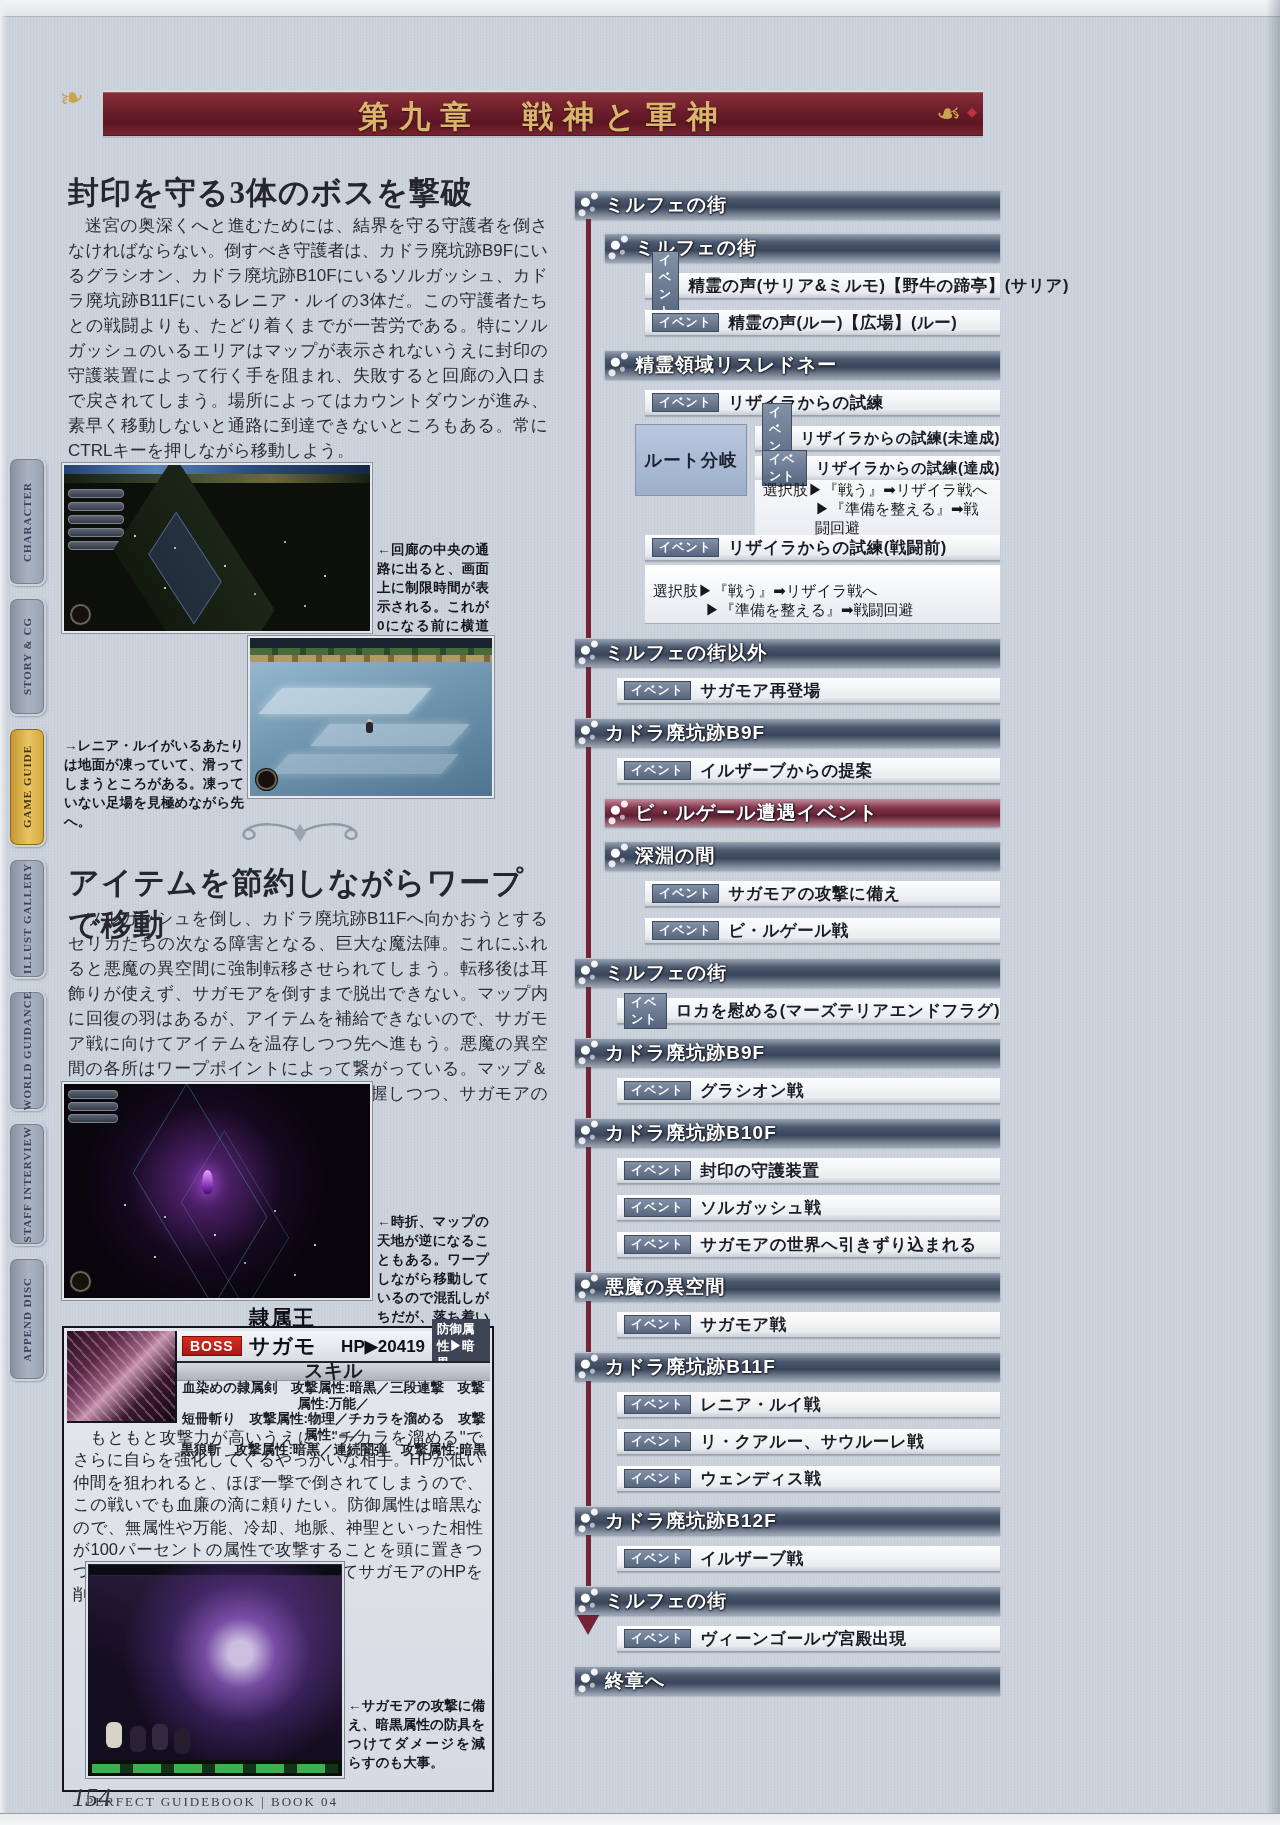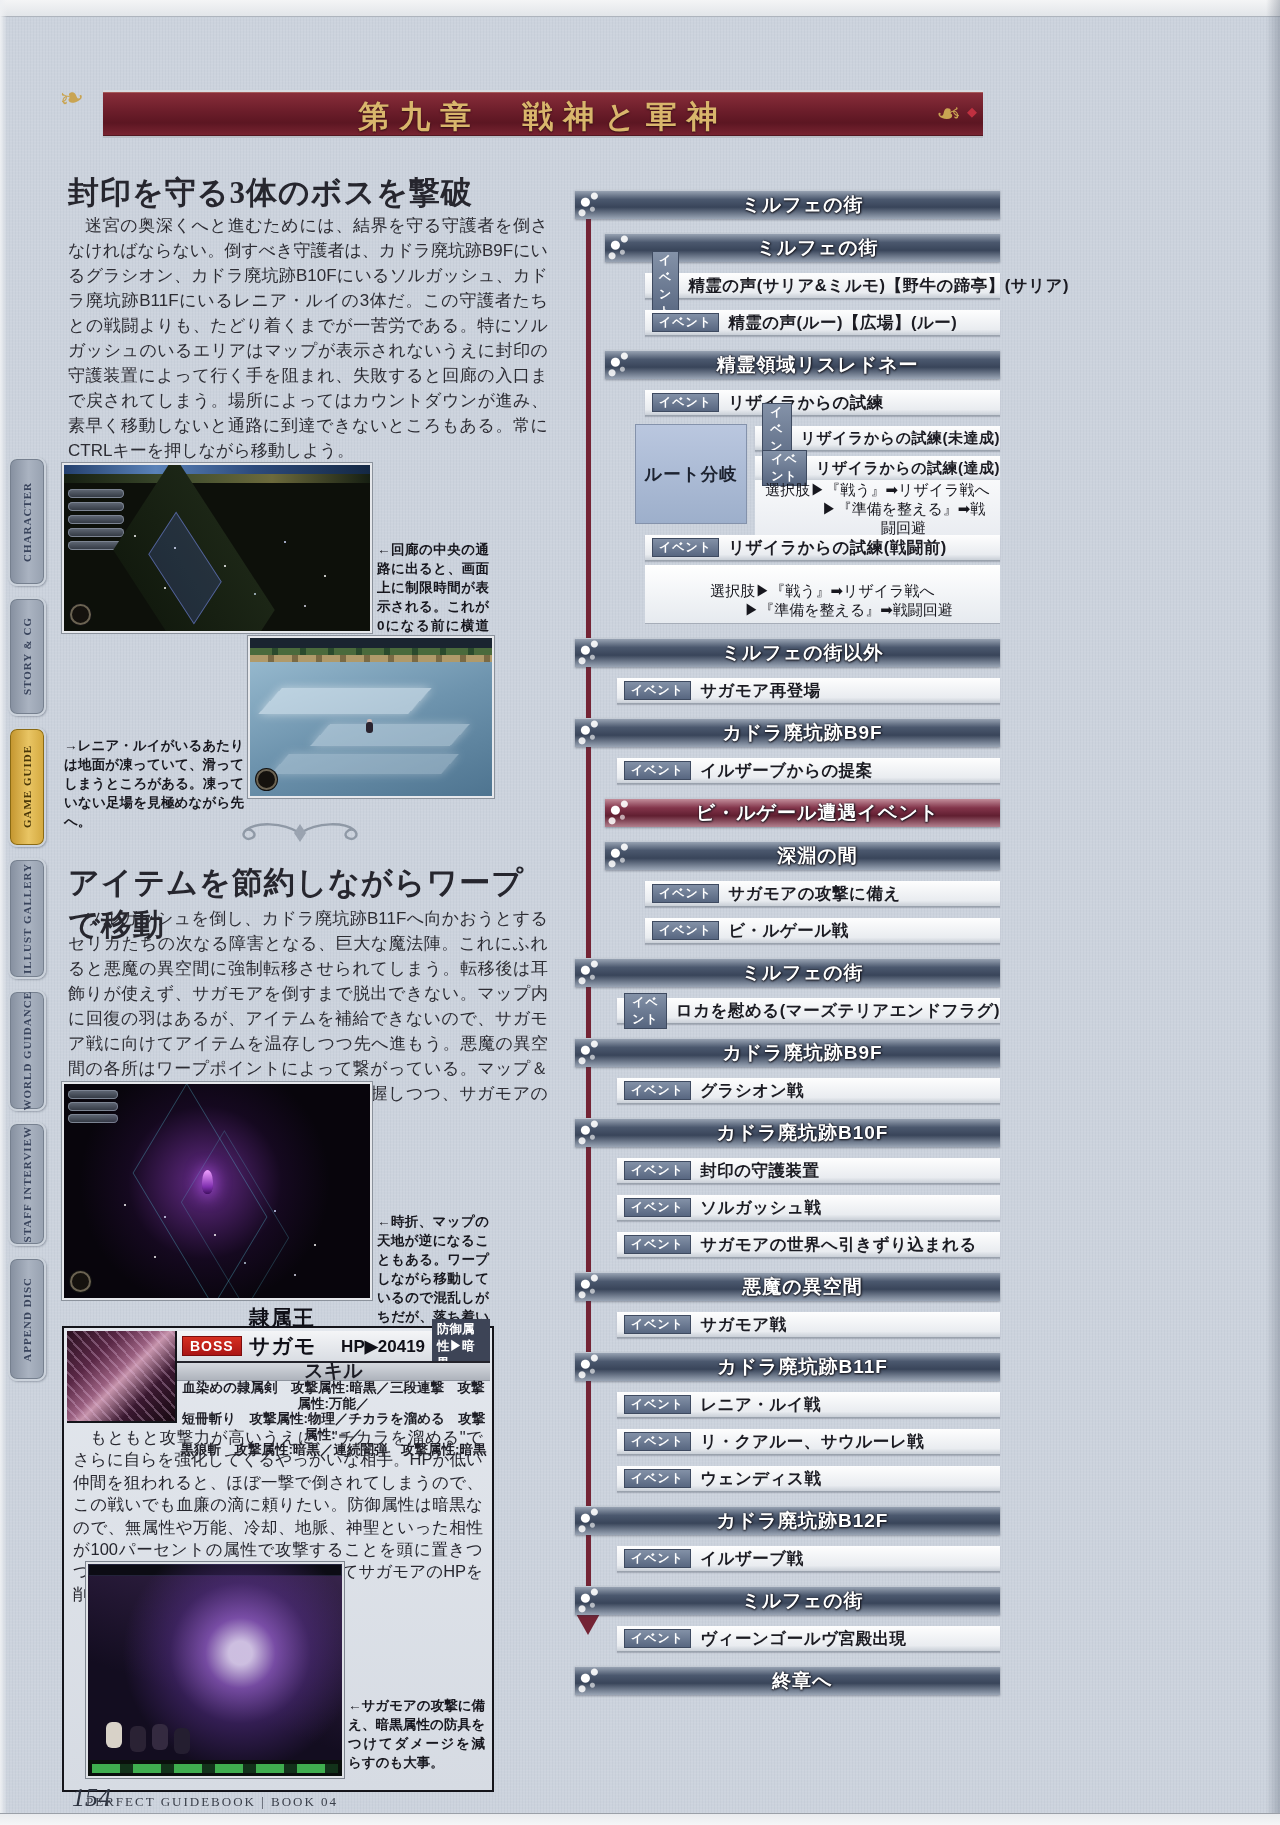--- a/index.html
+++ b/index.html
@@ -76,21 +76,21 @@
   .boss-def{background:#3d4456;color:#fff;font-size:12.5px;font-weight:bold;padding:2px 5px;}
   #skillbar{position:absolute;left:113px;top:33px;right:2px;height:17px;border-top:2px solid #23232b;border-bottom:1px solid #8f959f;
     background:linear-gradient(#d4d8de,#aeb3bc);text-align:center;font-size:19px;font-weight:bold;color:#1c1c24;line-height:16px;}
   #skills{position:absolute;left:113px;top:52px;right:2px;text-align:center;font-size:13.5px;font-weight:bold;color:#1e1e26;line-height:15.5px;}
   #boss-body{position:absolute;left:9px;top:98px;width:410px;font-size:16.5px;line-height:22.4px;color:#26262e;text-align:justify;text-indent:17px;}
   #shot4{left:22px;top:234px;width:254px;height:212px;position:absolute;border:2px solid #dfe2e7;outline:1px solid #7e858f;overflow:hidden;
     background:linear-gradient(200deg,#39254e,#130d20 62%);}
   #caption4{left:284px;top:368px;width:137px;position:absolute;font-size:13.5px;line-height:19px;color:#17171e;font-weight:bold;text-align:justify;}
 
   
-  #flow{position:absolute;left:575px;top:176px;width:425px;text-align:center;}
+  #flow{position:absolute;left:575px;top:176px;width:425px;}
   #flow-line{position:absolute;left:11px;top:26px;width:5px;height:1412px;background:#742435;z-index:0;}
   #flow-arrow{position:absolute;left:0;top:1436px;width:0;height:0;border-left:13px solid transparent;border-right:13px solid transparent;border-top:23px solid #742435;z-index:0;}
   .fc-header{position:relative;z-index:1;height:28px;margin-top:14px;color:#fff;font-weight:bold;font-size:19px;
     padding-left:30px;line-height:27px;letter-spacing:1px;text-shadow:0 1px 2px #14141c,1px 0 2px #14141c;
     background:linear-gradient(180deg,#97a2b2 0%,#4b586e 30%,#39455a 58%,#9aa5b5 100%);
     border-top:1px solid #c3cad4;box-shadow:0 1px 2px rgba(40,48,62,.4);}
   .fc-header.red{background:linear-gradient(180deg,#c28d9a 0%,#82344a 32%,#611f31 60%,#b2808e 100%);}
   .fc-header:before{content:"";position:absolute;left:2px;top:0;width:28px;height:28px;
     background:radial-gradient(circle at 30% 40%,#fff 0 4px,rgba(255,255,255,0) 5px),
       radial-gradient(circle at 62% 18%,rgba(255,255,255,.9) 0 3px,rgba(255,255,255,0) 4px),
@@ -102,21 +102,21 @@
   .eind1{margin-left:42px;}
   .eind2{margin-left:70px;}
   .ev-badge{background:linear-gradient(#8593a9,#55647e);color:#fff;font-size:12px;font-weight:bold;
     padding:1px 7px;margin-right:9px;letter-spacing:1px;box-shadow:inset 0 0 0 1px #3e4a60;}
   .ev-label{font-size:16.5px;font-weight:bold;color:#1b1b22;letter-spacing:.5px;white-space:nowrap;}
   .fc-choices{position:relative;z-index:1;margin-top:4px;padding:16px 8px 4px;font-size:15px;font-weight:normal;color:#17171e;line-height:19px;
     background:linear-gradient(#ffffff,#e6eaef);border-bottom:1px solid #a6adb8;}
   .fc-choices .line2{padding-left:52px;}
   .cind2{margin-left:70px;}
   .fc-branch{position:relative;z-index:1;height:100px;margin-top:8px;}
-  .branch-label{position:absolute;left:60px;top:0;width:112px;height:100px;
+  .branch-label{position:absolute;left:60px;top:0;width:112px;height:72px;
     background:linear-gradient(180deg,#bac7df,#9dafcb);border:1px solid #8492ab;box-sizing:border-box;
     display:flex;align-items:center;justify-content:center;font-size:17.5px;font-weight:bold;color:#1c2230;letter-spacing:1px;}
   .branch-body{position:absolute;left:180px;top:2px;right:0;}
   .branch-body .fc-event{margin-top:0;margin-bottom:5px;height:24px;}
   .branch-body .ev-label{font-size:15px;}
   .branch-body .fc-choices{margin-top:0;padding-top:0;background:linear-gradient(#ffffff,#eef1f4);}
   .branch-body .block2{background:linear-gradient(#ffffff,#e8ebf0);border-bottom:1px solid #a6adb8;}
   .branch-body .block2 .fc-event{border-bottom:none;box-shadow:none;margin-bottom:0;}
   .branch-body .block2 .fc-choices{border-bottom:none;background:transparent;}
 

